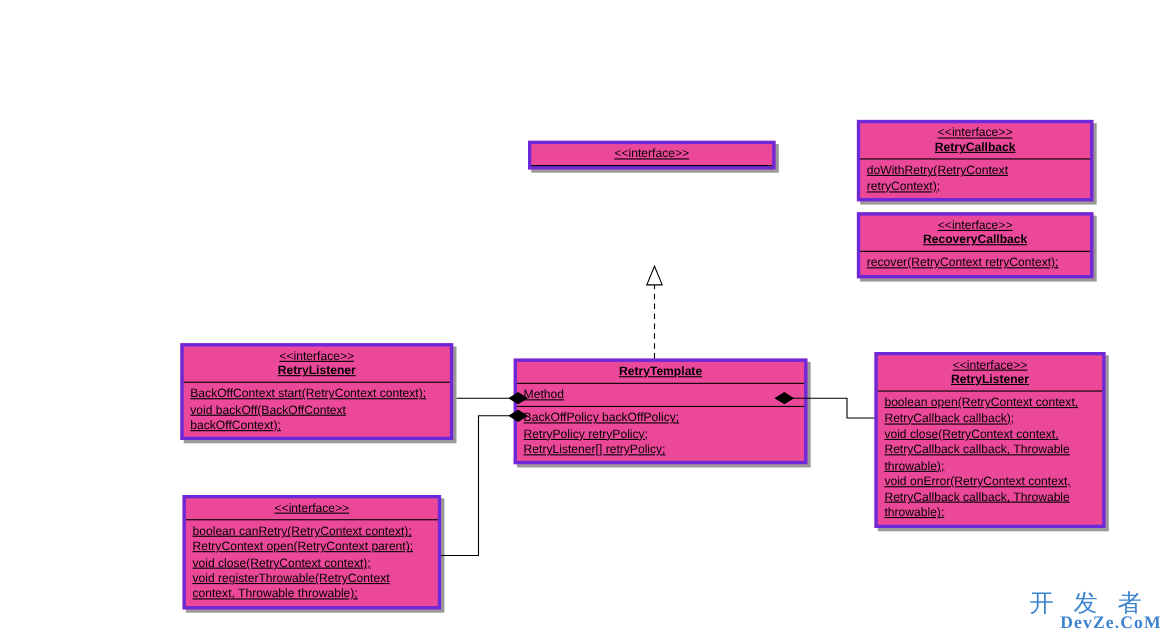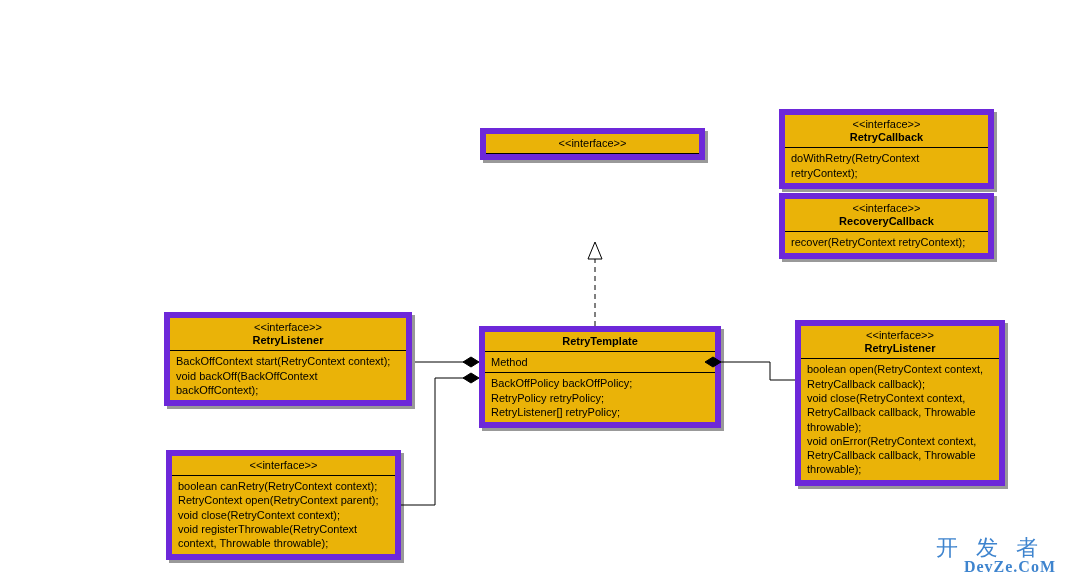--- a/index.html
+++ b/index.html
@@ -7,23 +7,24 @@
       width: 1066px;
       height: 582px;
       position: relative;
       font-family: Arial, sans-serif;
       font-size: 11px;
       background: #fff;
       overflow: hidden;
     }
     .uml-box {
       position: absolute;
-      border: 6px solid #6d28d9;
-      background: #eab308;
+      border: 3px solid #6d28d9;
+      background: #ec4899;
       box-shadow: 3px 3px 0px rgba(0,0,0,0.4);
+      text-decoration: underline;
     }
     .uml-title {
       text-align: center;
       padding: 3px 6px;
       border-bottom: 1px solid #000;
       line-height: 1.2;
     }
     .stereotype {
       display: block;
       font-weight: normal;
@@ -91,21 +92,21 @@
 <div class="uml-box" style="left:164px; top:312px; width:248px;">
   <div class="uml-title">
     <span class="stereotype">&lt;&lt;interface&gt;&gt;</span>
     <span class="classname">RetryListener</span>
   </div>
   <div class="uml-section">BackOffContext start(RetryContext context);
 void backOff(BackOffContext
 backOffContext);</div>
 </div>
 
-<div class="uml-box" style="left:479px; top:326px; width:242px;">
+<div class="uml-box" style="left:467px; top:326px; width:267px;">
   <div class="uml-title">
     <span class="classname">RetryTemplate</span>
   </div>
   <div class="uml-section">Method</div>
   <div class="uml-section">BackOffPolicy backOffPolicy;
 RetryPolicy retryPolicy;
 RetryListener[] retryPolicy;</div>
 </div>
 
 <div class="uml-box" style="left:795px; top:320px; width:210px;">

